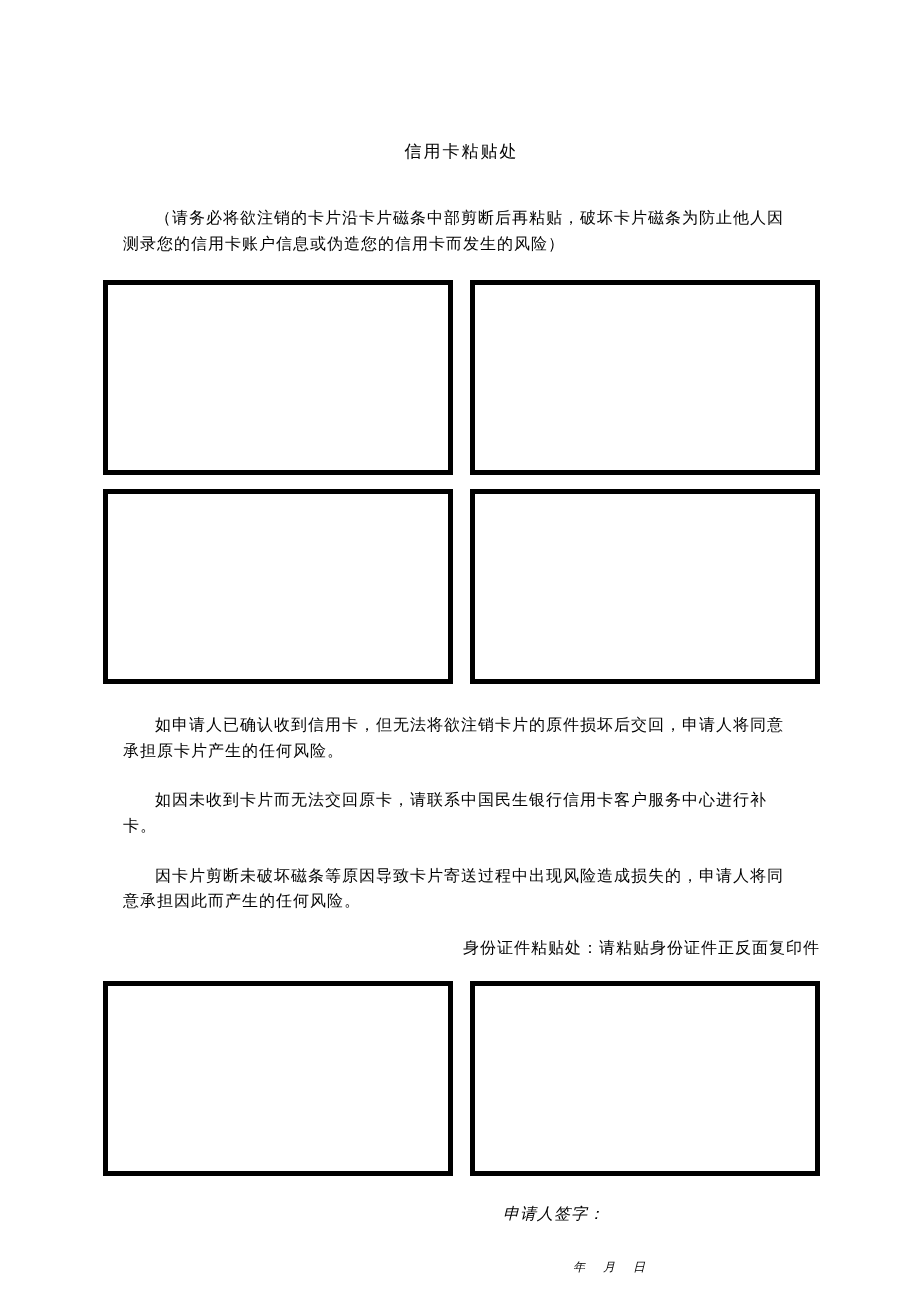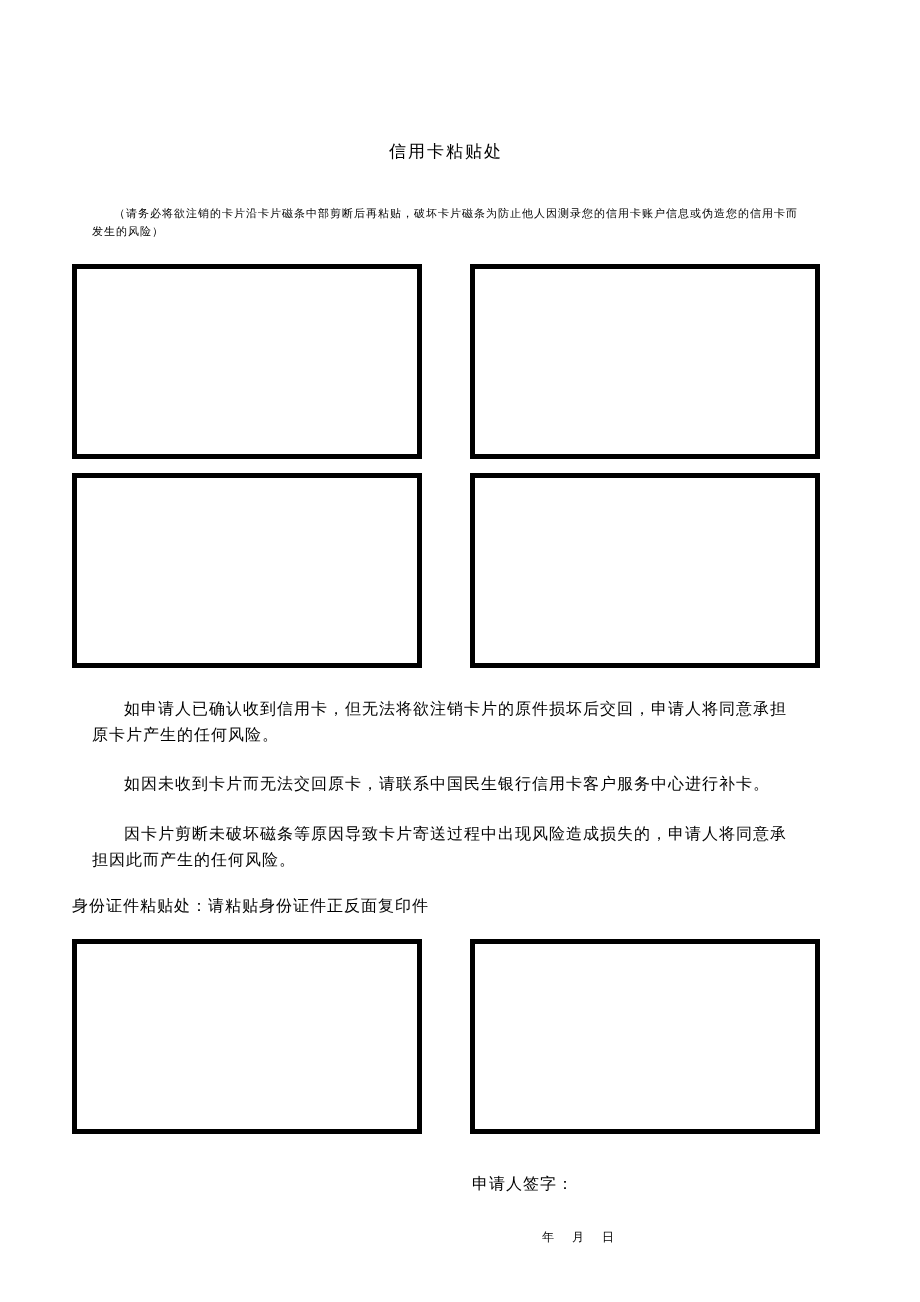--- a/index.html
+++ b/index.html
@@ -6,34 +6,34 @@
     body {
       width: 920px;
       height: 1302px;
       background: #fff;
       font-family: "SimSun", "宋体", serif;
       font-size: 16px;
       color: #000;
       position: relative;
     }
     .page {
-      padding: 140px 100px 0 72px;
+      padding: 140px 100px 0 103px;
     }
     .title {
       text-align: center;
       font-size: 17px;
       letter-spacing: 2px;
       margin-bottom: 42px;
     }
     .note {
       text-indent: 2em;
       line-height: 1.6;
       letter-spacing: 1px;
       margin: 0 20px 24px 20px;
-      font-size: 11px;
+      font-size: 16px;
     }
     .boxes-row {
       display: flex;
       justify-content: space-between;
       margin-bottom: 14px;
     }
     .card-box {
       border: 5px solid #000;
       width: 350px;
       height: 195px;
@@ -45,27 +45,28 @@
     }
     .para {
       text-indent: 2em;
       line-height: 1.6;
       letter-spacing: 1px;
       margin: 0 20px 24px 20px;
       font-size: 16px;
     }
     .first-para { margin-top: 28px; }
     .id-title {
-      text-align: left;
+      text-align: right;
       font-size: 16px;
       letter-spacing: 1px;
       margin: 6px 0 22px 0;
     }
     .sig-area {
-      margin-top: 40px;
+      margin-top: 28px;
+      font-style: italic;
     }
     .sig-label {
       margin-left: 400px;
       font-size: 16px;
       letter-spacing: 1px;
       margin-bottom: 34px;
     }
     .date-line {
       margin-left: 470px;
       font-size: 12px;

